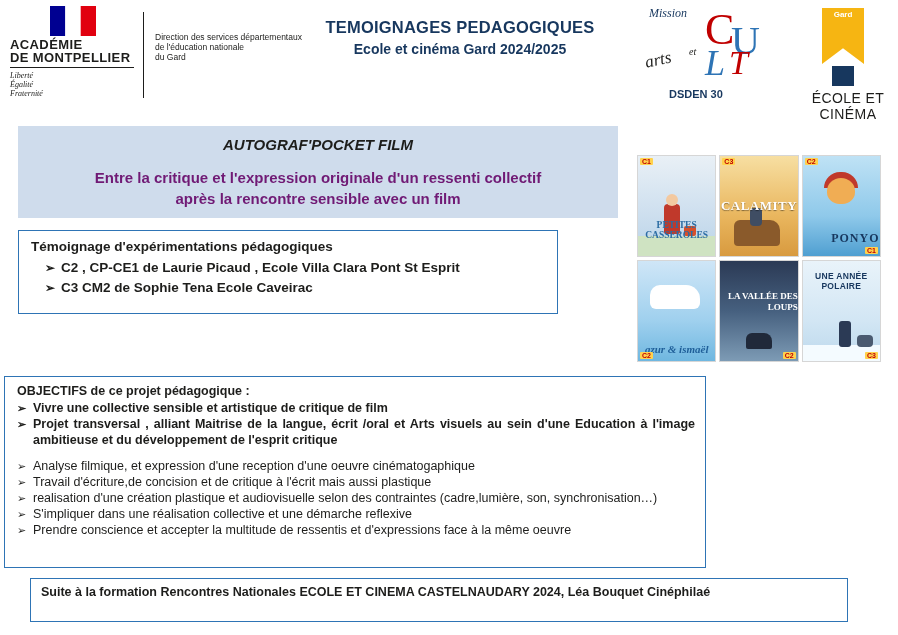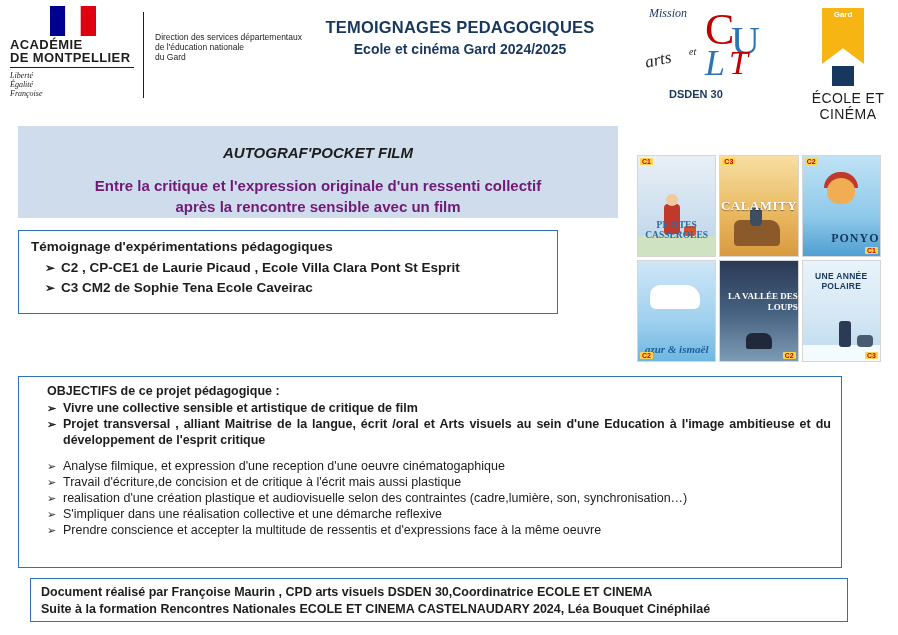--- a/index.html
+++ b/index.html
@@ -208,21 +208,21 @@
     width: 600px; height: 92px;
     background: #cfdcec;
     box-sizing: border-box;
   }
   .panel-blue .p1 {
     text-align: center;
     font-size: 15px;
     font-weight: bold;
     font-style: italic;
     color: #1d1d1b;
-    margin-top: 18px;
+    margin-top: 10px;
   }
   .panel-blue .p2 {
     text-align: center;
     font-size: 15px;
     font-weight: bold;
     color: #701a75;
     line-height: 21px;
     margin-top: 14px;
     padding: 0 8px;
   }
@@ -442,25 +442,25 @@
   .snow {
     position: absolute;
     left: 0; right: 0; bottom: 0;
     height: 16px;
     background: #f4fbff;
   }
 
   
   .panel-objectifs {
     position: absolute;
-    left: 18px; top: 376px;
-    width: 824px; height: 192px;
+    left: 4px; top: 376px;
+    width: 702px; height: 192px;
     border: 1px solid #2e74b5;
     box-sizing: border-box;
-    padding: 7px 10px 0 28px;
+    padding: 7px 10px 0 12px;
   }
   .obj-title {
     font-size: 12.5px;
     font-weight: bold;
     color: #1d1d1b;
     margin-bottom: 2px;
   }
   .obj-row {
     display: flex;
     align-items: flex-start;
@@ -499,21 +499,21 @@
     <svg class="flag" viewBox="0 0 46 30">
       <rect x="0" y="0" width="15.3" height="30" fill="#000091"></rect>
       <rect x="15.3" y="0" width="15.4" height="30" fill="#ffffff"></rect>
       <rect x="30.7" y="0" width="15.3" height="30" fill="#e1000f"></rect>
     </svg>
     <div class="acad-name">ACADÉMIE</div>
     <div class="acad-name">DE MONTPELLIER</div>
     <div class="acad-rule"></div>
     <div class="acad-motto">Liberté</div>
     <div class="acad-motto">Égalité</div>
-    <div class="acad-motto">Françoise</div>
+    <div class="acad-motto">Fraternité</div>
   </div>
 
   <div class="vsep"></div>
 
   <div class="dsden-text">
     <div>Direction des services départementaux</div>
     <div>de l'éducation nationale</div>
     <div>du Gard</div>
   </div>
 
@@ -638,15 +638,14 @@
     <span class="arrow">➢</span>
     <span class="obj-text"> S'impliquer dans une réalisation collective et une démarche reflexive</span>
   </div>
   <div class="obj-row">
     <span class="arrow">➢</span>
     <span class="obj-text">Prendre conscience et accepter  la multitude de ressentis et d'expressions face à la même oeuvre</span>
   </div>
 </div>
 
 <div class="panel-footer">
-  <div class="footer-line">Document réalisé par Françoise Maurin , CPD arts visuels  DSDEN 30,Coordinatrice ECOLE ET CINEMA</div>
   <div class="footer-line">Suite à la formation Rencontres Nationales ECOLE  ET CINEMA CASTELNAUDARY 2024, Léa Bouquet Cinéphilaé</div>
 </div>
 
 </body></html>

